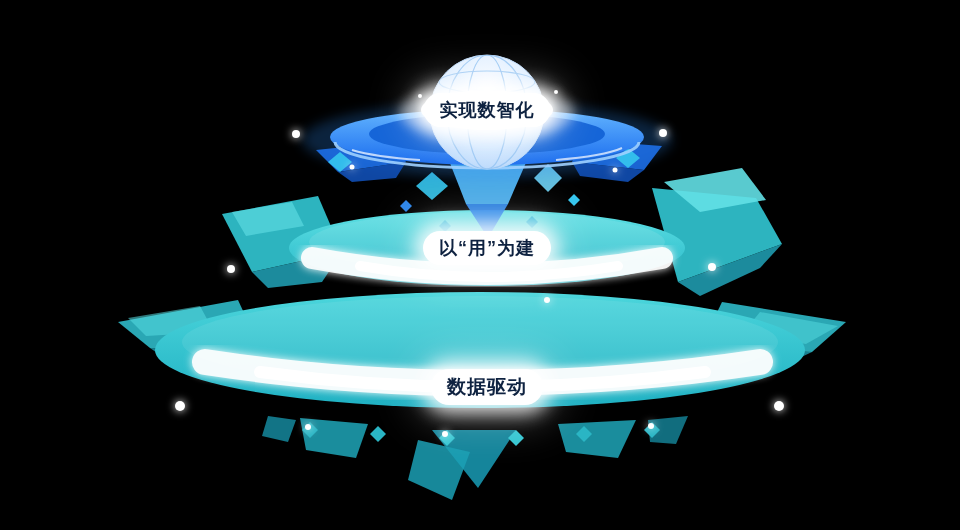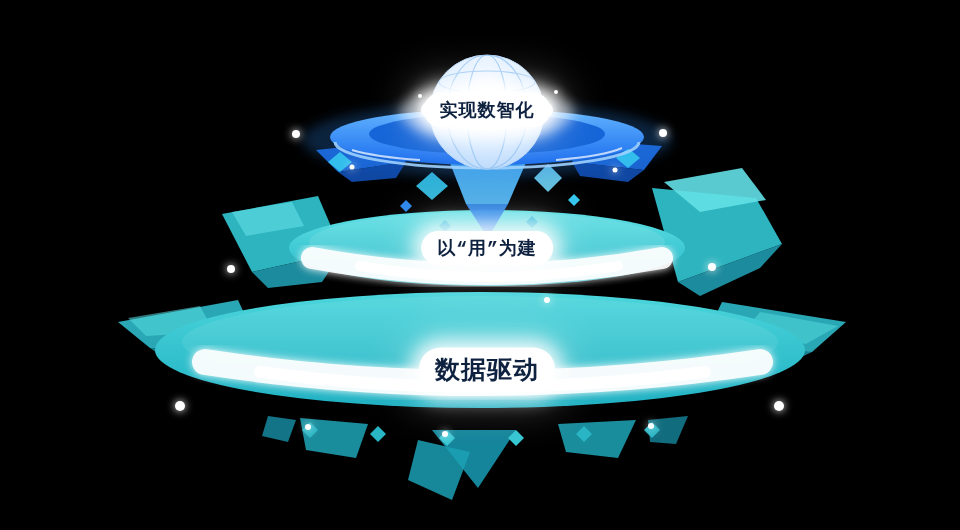--- a/index.html
+++ b/index.html
@@ -6,21 +6,21 @@
     margin: 0;
     padding: 0;
     background: #000;
   }
   .stage {
     position: relative;
     width: 960px;
     height: 530px;
     background: #000;
     overflow: hidden;
-    font-family: Liberation Mono, monospace;
+    font-family: Liberation Sans, sans-serif;
   }
   .stage svg {
     position: absolute;
     left: 0;
     top: 0;
   }
   .layer-label {
     position: absolute;
     transform: translate(-50%, -50%);
     font-weight: bold;
@@ -28,21 +28,21 @@
     background: #ffffff;
     border-radius: 22px;
     padding: 5px 16px;
     white-space: nowrap;
     box-shadow: 0 0 18px 8px rgba(255,255,255,0.85), 0 0 40px 16px rgba(255,255,255,0.25);
     letter-spacing: 1px;
     text-align: center;
   }
   .label-top    { left: 487px; top: 110px; font-size: 18px; }
   .label-middle { left: 487px; top: 248px; font-size: 18px; }
-  .label-bottom { left: 487px; top: 369px; font-size: 25px; }
+  .label-bottom { left: 487px; top: 387px; font-size: 19px; }
 </style>
 </head>
 <body>
 
 <div class="stage">
 
   <svg width="960" height="530" viewBox="0 0 960 530">
     <defs>
       <linearGradient id="gTealBottom" x1="0" y1="0" x2="0" y2="1">
         <stop offset="0" stop-color="#4cd6dc"></stop>

